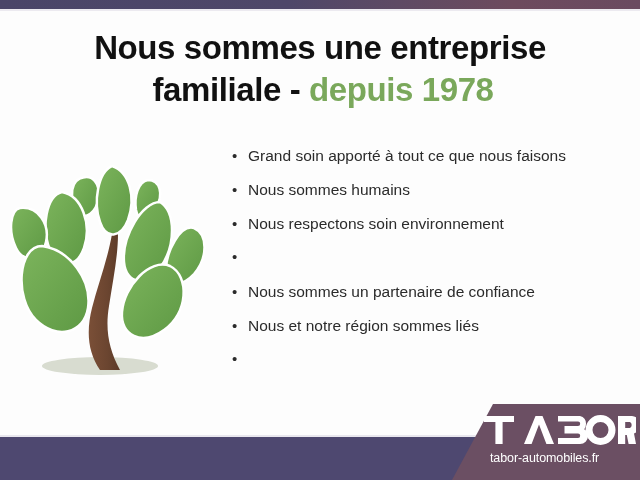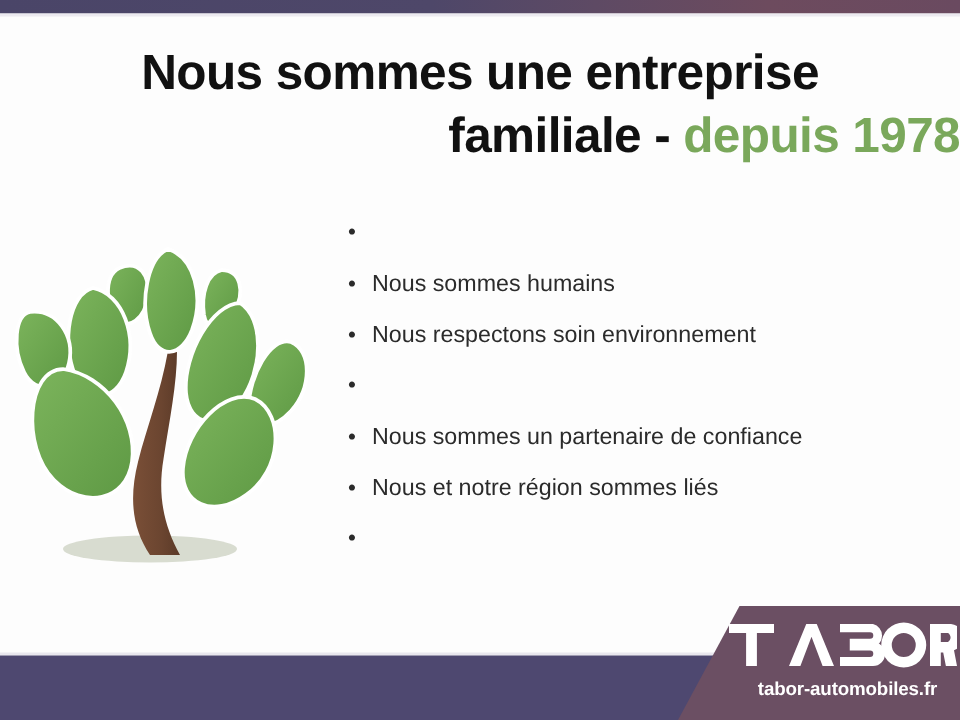--- a/index.html
+++ b/index.html
@@ -48,21 +48,20 @@
   .title-line {
     font-size: 33px;
     font-weight: bold;
     color: #111111;
     line-height: 1.28;
     letter-spacing: -0.4px;
     white-space: nowrap;
   }
   .title-line.second {
     padding-left: 6px;
-    text-align: right;
   }
   .title-accent {
     color: #7aa85b;
     font-weight: bold;
   }
   .title-dash {
     color: #111111;
   }
 
   
@@ -125,22 +124,21 @@
     width: 640px;
     height: 76px;
     background: #6b4f63;
     clip-path: polygon(493px 0px, 640px 0px, 640px 76px, 452px 76px);
   }
   #logo-block {
     position: absolute;
     left: 484px;
     top: 414px;
     width: 156px;
-    text-align: center;
-    font-weight: bold;
+    text-align: left;
   }
   #logo-wordmark {
     height: 32px;
     width: 152px;
   }
   #logo-tagline {
     margin-top: 2px;
     font-size: 12.5px;
     color: #ffffff;
     letter-spacing: -0.1px;
@@ -202,20 +200,21 @@
         <path d="M34 96 C 62 100, 84 130, 80 158 C 76 184, 48 190, 28 170 C 6 148, 10 96, 34 96 Z"></path>
 
         <path d="M162 116 C 182 126, 180 164, 156 180 C 134 196, 112 186, 114 162 C 116 136, 142 108, 162 116 Z"></path>
       </g>
     </svg>
   </div>
 
   <div id="bullet-list">
     <div class="bullet-row">
       <span class="bullet-dot">•</span>
+      <span class="bullet-text">Grand soin apporté à tout ce que nous faisons</span>
     </div>
     <div class="bullet-row">
       <span class="bullet-dot">•</span>
       <span class="bullet-text">Nous sommes humains</span>
     </div>
     <div class="bullet-row">
       <span class="bullet-dot">•</span>
       <span class="bullet-text">Nous respectons soin environnement</span>
     </div>
     <div class="bullet-row">

